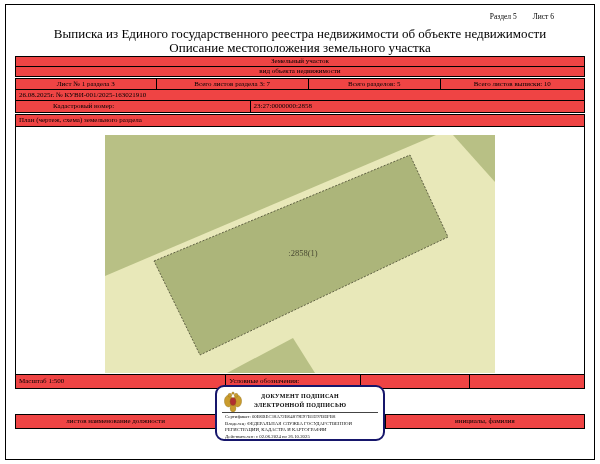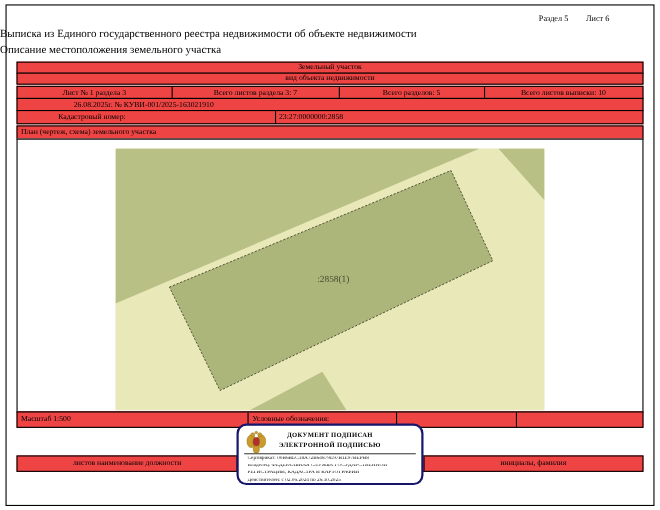--- a/index.html
+++ b/index.html
@@ -4,21 +4,21 @@
 <style>
   html,body { margin:0; padding:0; }
   body {
     width:600px; height:464px; position:relative; overflow:hidden;
     background:#ffffff; color:#000;
     font-family:"Liberation Serif", serif;
   }
   .abs { position:absolute; }
   .frame { left:5px; top:4px; width:588px; height:454px; border:1px solid #000; }
   .hdr { top:12px; right:46px; display:flex; gap:16px; font-size:7.5px; }
-  .title { left:0; width:600px; text-align:left; font-size:10px; }
+  .title { left:0; width:600px; text-align:center; font-size:13px; }
   .row { left:15px; width:570px; border:1px solid #000; box-sizing:border-box;
          display:flex; align-items:stretch; background:#ef4444; }
   .cell { display:flex; align-items:center; box-sizing:border-box;
           font-size:7px; line-height:1; overflow:hidden; white-space:nowrap; }
   .cell + .cell { border-left:1px solid #000; }
   .center { justify-content:center; text-align:center; }
   .pad { padding-left:3px; }
   .planbox { left:15px; top:126px; width:570px; height:249px;
              border:1px solid #000; box-sizing:border-box; background:#fff; }
   .map { left:105px; top:135px; width:390px; height:238px; }
@@ -53,31 +53,31 @@
   <div class="cell center" style="width:100%;">вид объекта недвижимости</div>
 </div>
 
 <div class="abs row" style="top:78px; height:12px;">
   <div class="cell center" style="width:140px;">Лист № 1 раздела 3</div>
   <div class="cell center" style="width:153px;">Всего листов раздела 3: 7</div>
   <div class="cell center" style="width:132px;">Всего разделов: 5</div>
   <div class="cell center" style="width:145px;">Всего листов выписки: 10</div>
 </div>
 
-<div class="abs row" style="top:89px; height:12px;padding-left:48px;">
+<div class="abs row" style="top:89px; height:12px;">
   <div class="cell pad" style="width:100%;">26.08.2025г. № КУВИ-001/2025-163021910</div>
 </div>
 
 <div class="abs row" style="top:100px; height:13px;">
   <div class="cell pad" style="width:213px;margin-left:34px;">Кадастровый номер:</div>
   <div class="cell pad" style="width:357px;">23:27:0000000:2858</div>
 </div>
 
 <div class="abs row" style="top:114px; height:13px;">
-  <div class="cell pad" style="width:100%;">План (чертеж, схема) земельного участка</div>
+  <div class="cell pad" style="width:100%;">План (чертеж, схема) земельного раздела</div>
 </div>
 
 <div class="abs planbox"></div>
 <div class="abs map">
   <svg id="plan-map-svg" viewBox="0 0 390 238" style="background-color: rgb(232, 232, 185);">
       <polygon points="0,0 331,0 0,141" fill="#b8c085"></polygon>
       <polygon points="348,0 390,0 390,47" fill="#b8c085"></polygon>
       <polygon points="122,238 188,203 210,238" fill="#b8c085"></polygon>
       <polygon points="49,126 305,20 343,102 95,220" fill="#acb57a" stroke="#45452e" stroke-width="0.8" stroke-dasharray="2 1.5"></polygon>
       <text x="198" y="121" text-anchor="middle" font-size="8.5" fill="#4a4a33" font-family="&quot;Liberation Serif&quot;, serif">:2858(1)</text>

